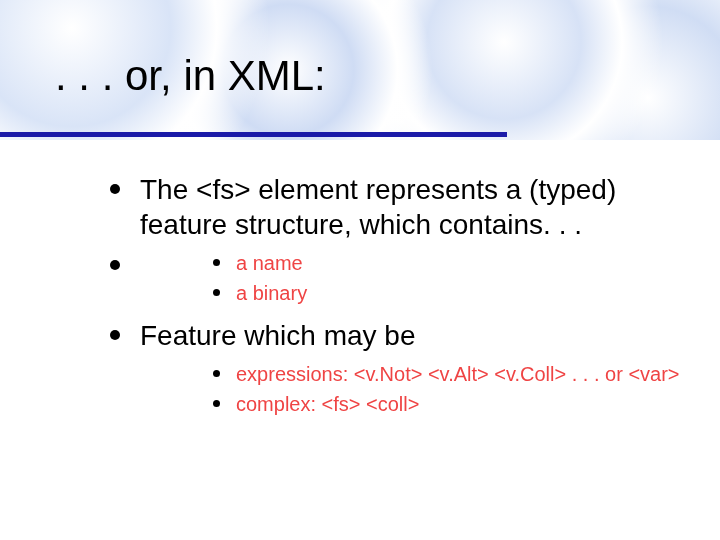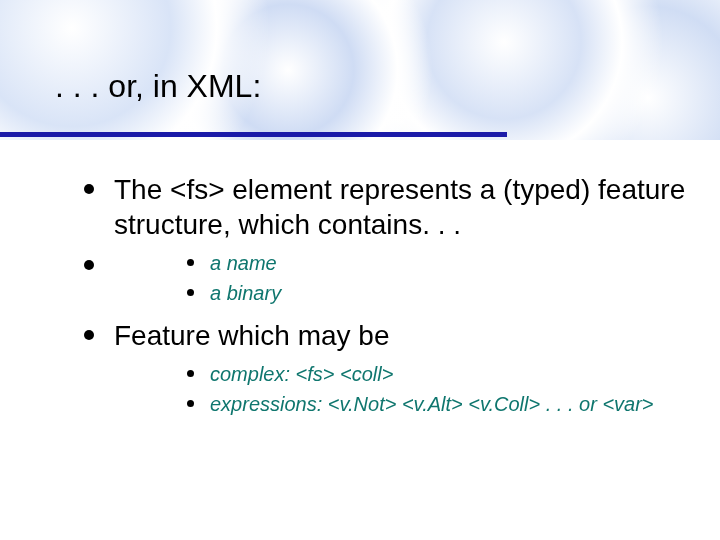--- a/index.html
+++ b/index.html
@@ -25,35 +25,36 @@
                 radial-gradient(circle at 40% 50%, #ffffff 0%, #cfdcf4 15%, #ffffff 25%, transparent 33%),
                 radial-gradient(circle at 70% 30%, #ffffff 0%, #d7e2f6 15%, #ffffff 23%, transparent 31%),
                 radial-gradient(circle at 90% 70%, #ffffff 0%, #d0ddf4 14%, #ffffff 24%, transparent 32%),
                 radial-gradient(circle at 25% 80%, #ffffff 0%, #d7e2f6 15%, #ffffff 24%, transparent 32%),
                 radial-gradient(circle at 55% 15%, #ffffff 0%, #d0ddf4 14%, #ffffff 23%, transparent 31%),
                 linear-gradient(#e0e8f7, #e6edf9);
   }
   .title {
     position: absolute;
     left: 55px;
-    top: 68px;
-    font-size: 32px;
+    top: 52px;
+    font-size: 42px;
     color: #000000;
     letter-spacing: 0px;
   }
   .rule {
     position: absolute;
     left: 0;
     top: 132px;
     width: 507px;
     height: 5px;
     background: #1a1aa8;
   }
   .body {
     padding: 32px 27px 0 30px;
+    margin-left: 26px;
   }
   ul.lvl1 {
     list-style: none;
     margin: 0;
     padding: 0 0 0 50px;
   }
   ul.lvl1 > li {
     position: relative;
     font-size: 28px;
     line-height: 1.25;
@@ -73,22 +74,21 @@
   }
   ul.lvl2 {
     list-style: none;
     margin: 6px 0 10px 0;
     padding: 0 0 0 70px;
   }
   ul.lvl2 > li {
     position: relative;
     font-size: 20px;
     line-height: 1.5;
-    font-style: italic;
-    color: #0f766e;
+    color: #ef4444;
     padding-left: 26px;
   }
   ul.lvl2 > li::before {
     content: "";
     position: absolute;
     left: 3px;
     top: 11px;
     width: 7px;
     height: 7px;
     background: #000;
@@ -119,23 +119,23 @@
           <li>
             <span>a binary</span>
           </li>
         </ul>
       </li>
 
       <li>
         <span>Feature which may be</span>
         <ul class="lvl2">
           <li>
-            <span>complex: &lt;fs&gt; &lt;coll&gt;</span>
+            <span>expressions: &lt;v.Not&gt; &lt;v.Alt&gt; &lt;v.Coll&gt; . . . or &lt;var&gt;</span>
           </li>
           <li>
-            <span>expressions: &lt;v.Not&gt; &lt;v.Alt&gt; &lt;v.Coll&gt; . . . or &lt;var&gt;</span>
+            <span>complex: &lt;fs&gt; &lt;coll&gt;</span>
           </li>
         </ul>
       </li>
 
     </ul>
   </div>
 </div>
 
 </body></html>

